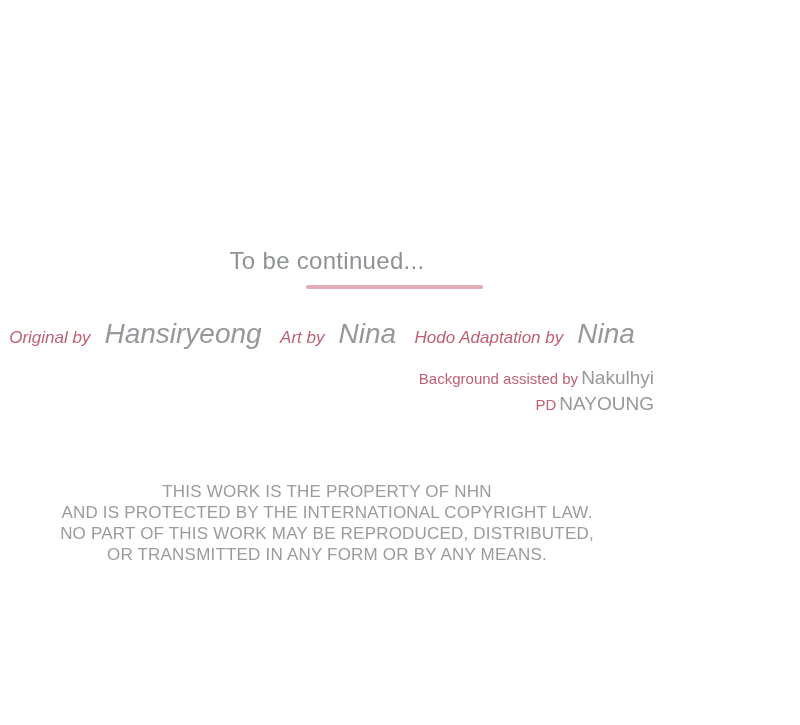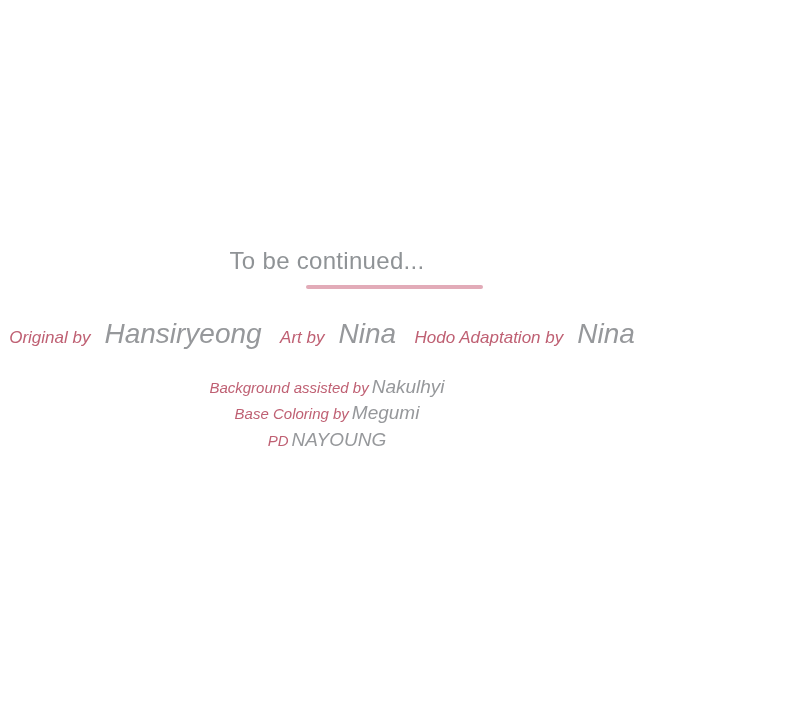--- a/index.html
+++ b/index.html
@@ -47,24 +47,24 @@
     color: #bf6073;
     margin: 0 2px;
   }
   .credits-main .name {
     font-size: 28px;
     color: #96989b;
     margin: 0 12px;
   }
   .credits-sub {
     position: absolute;
-    top: 374px;
+    top: 365px;
     left: 0;
     right: 0;
-    font-style: italic;
+    text-align: right;
   }
   .credits-sub .row {
     line-height: 25.4px;
     white-space: nowrap;
   }
   .credits-sub .label {
     font-size: 15px;
     color: #bf6073;
     margin-right: 3px;
   }
@@ -96,21 +96,24 @@
     <span class="label">Original by</span><span class="name">Hansiryeong</span>
     <span class="label">Art by</span><span class="name">Nina</span>
     <span class="label">Hodo Adaptation by</span><span class="name">Nina</span>
   </div>
 
   <div class="credits-sub">
     <div class="row">
       <span class="label">Background assisted by</span><span class="name">Nakulhyi</span>
     </div>
     <div class="row">
-      <span class="label">Base Coloring by</span><span class="name">Megumi</span>
-    </div>
-    <div class="row">
       <span class="label">PD</span><span class="name">NAYOUNG</span>
     </div>
   </div>
 
+  <div class="copyright">
+    <div>THIS WORK IS THE PROPERTY OF NHN</div>
+    <div>AND IS PROTECTED BY THE INTERNATIONAL COPYRIGHT LAW.</div>
+    <div>NO PART OF THIS WORK MAY BE REPRODUCED, DISTRIBUTED,</div>
+    <div>OR TRANSMITTED IN ANY FORM OR BY ANY MEANS.</div>
+  </div>
 
 </div>
 
 </body></html>

